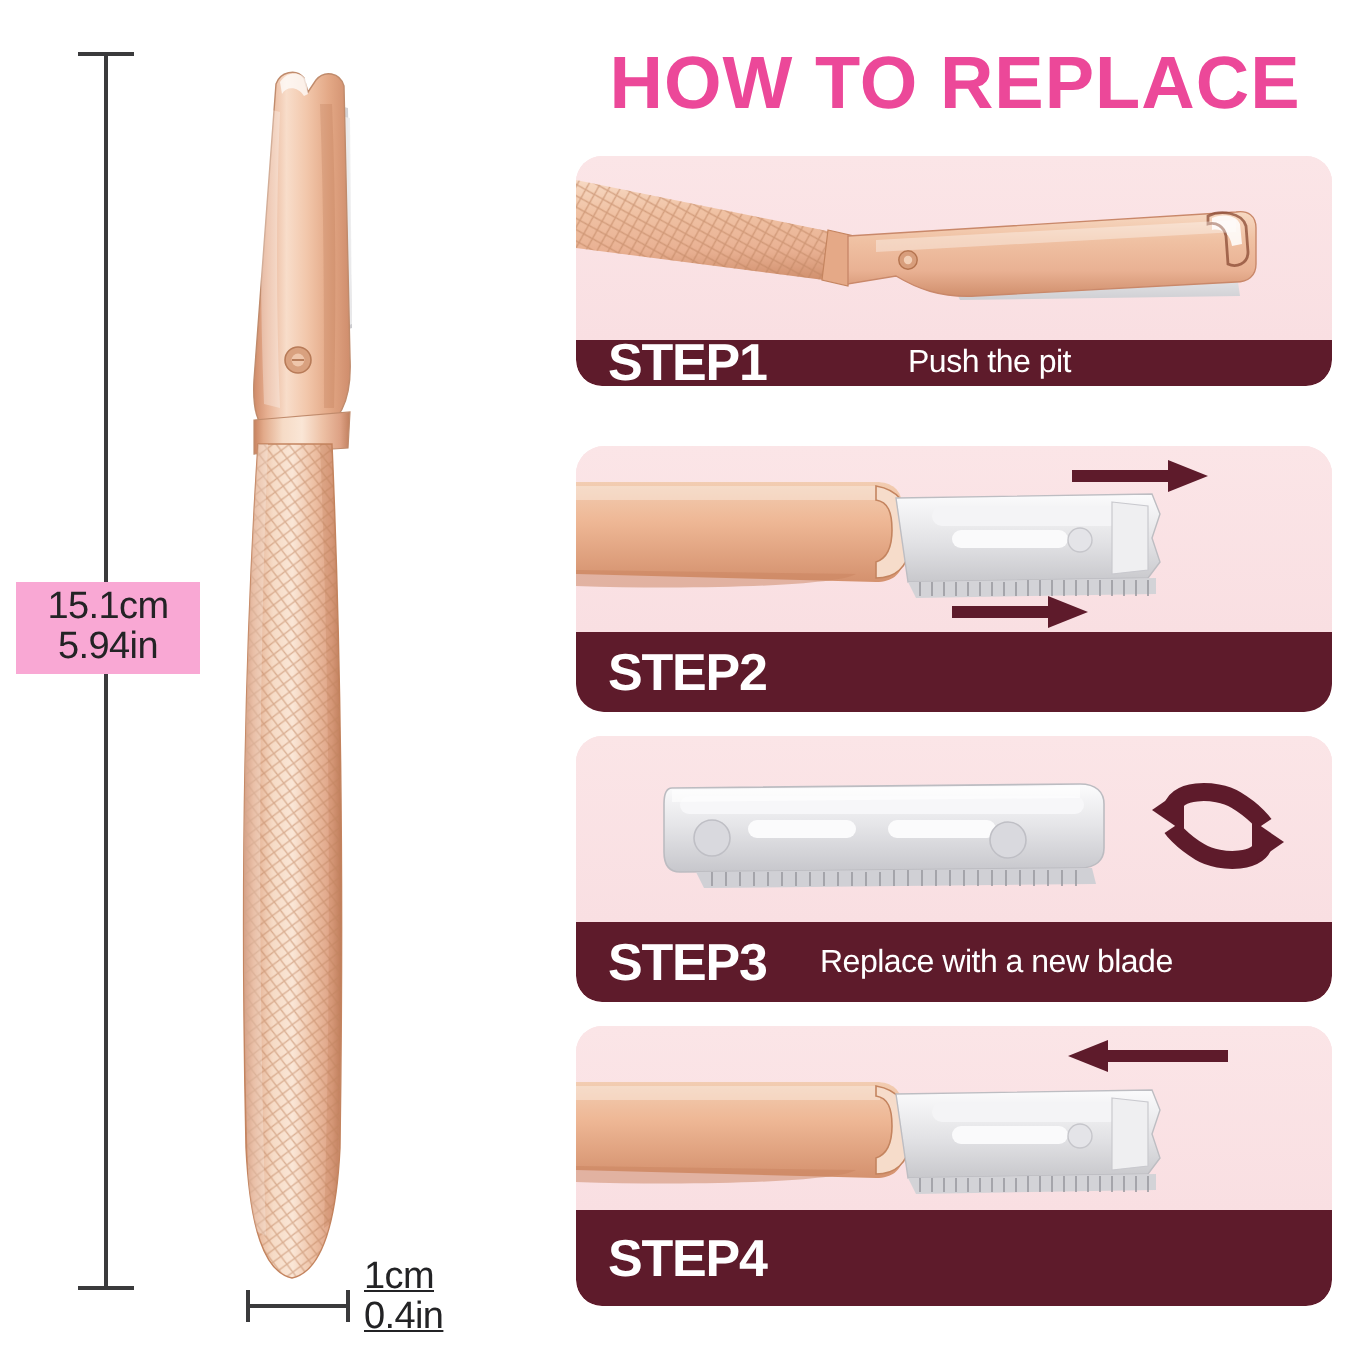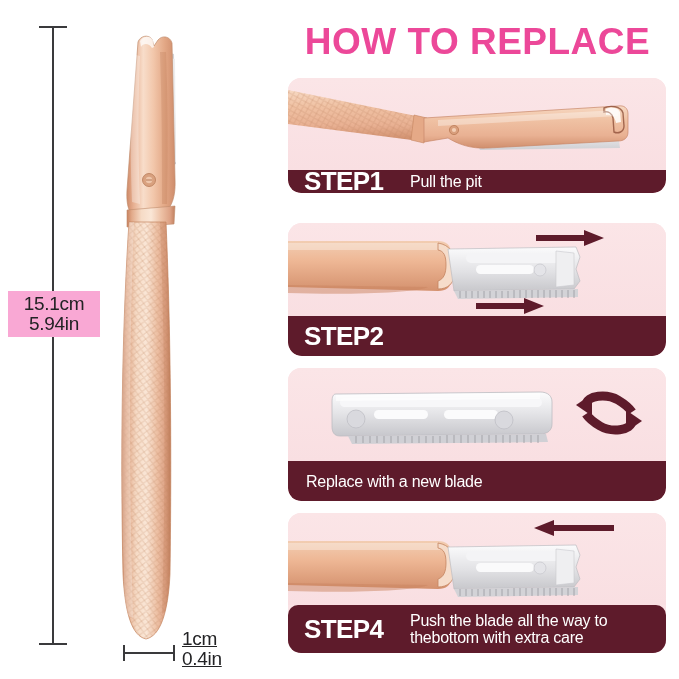--- a/index.html
+++ b/index.html
@@ -140,33 +140,33 @@
     font-size: 16px;
     line-height: 17px;
     letter-spacing: -0.25px;
     padding-left: 2px;
   }
   .step-text .l2 { display: block; }
 
   
   #step-card-1 { top: 78px; }
   #step-card-1 .step-illustration { height: 92px; }
-  #step-card-1 .step-bar { height: 23px; }
+  #step-card-1 .step-bar { height: 23px; gap: 44px; }
 
   #step-card-2 { top: 223px; border-radius: 14px; }
   #step-card-2 .step-illustration { height: 93px; }
   #step-card-2 .step-bar { height: 40px; }
 
   #step-card-3 { top: 368px; }
   #step-card-3 .step-illustration { height: 93px; }
   #step-card-3 .step-bar { height: 40px; }
 
   #step-card-4 { top: 513px; }
   #step-card-4 .step-illustration { height: 92px; }
-  #step-card-4 .step-bar { height: 48px; border-radius: 10px; }
+  #step-card-4 .step-bar { height: 48px; }
 
   svg { display: block; }
 </style>
 </head>
 <body>
 
 <div id="product-panel">
 
   <div id="height-measure">
     <div class="cap top"></div>
@@ -291,21 +291,21 @@
         <path d="M316 30 C322 27, 333 28, 335 35 L336 48 C336 54, 330 56, 326 54 L325 40 C324 35, 320 33, 316 34 Z" fill="none" stroke="#8a4a33" stroke-width="1.4" opacity="0.75"></path>
 
         <circle cx="166" cy="52" r="4.6" fill="#d89e7c" stroke="#b5744f" stroke-width="0.7"></circle>
         <circle cx="166" cy="52" r="2.1" fill="#f3cfb6"></circle>
 
         <path d="M150 42 L330 32 L330 38 L150 48 Z" fill="#ffffff" opacity="0.35"></path>
       </svg>
     </div>
     <div class="step-bar">
       <span class="step-num">STEP1</span>
-      <span class="step-text">Pull the pit</span>
+      <span class="step-text">Push the pit</span>
     </div>
   </div>
 
   <div class="step-card" id="step-card-2">
     <div class="step-illustration">
       <svg width="378" height="93" viewBox="0 0 378 93">
         <defs>
           <linearGradient id="s2h" x1="0" y1="0" x2="0" y2="1">
             <stop offset="0%" stop-color="#f2cdb2"></stop>
             <stop offset="40%" stop-color="#eeb795"></stop>
@@ -389,20 +389,21 @@
           <path d="M298 38 C298 26, 320 26, 330 32 C340 38, 344 44, 344 44"></path>
           <path d="M344 52 C344 64, 322 64, 312 58 C302 52, 298 46, 298 46"></path>
         </g>
         <g fill="#5e1b2b">
           <path d="M304 26 L304 48 L288 37 Z"></path>
           <path d="M338 42 L338 64 L354 53 Z"></path>
         </g>
       </svg>
     </div>
     <div class="step-bar">
+      <span class="step-num">STEP3</span>
       <span class="step-text">Replace with a new blade</span>
     </div>
   </div>
 
   <div class="step-card" id="step-card-4">
     <div class="step-illustration">
       <svg width="378" height="92" viewBox="0 0 378 92">
         <defs>
           <linearGradient id="s4h" x1="0" y1="0" x2="0" y2="1">
             <stop offset="0%" stop-color="#f2cdb2"></stop>
@@ -435,17 +436,16 @@
         </g>
 
         <g fill="#5e1b2b">
           <rect x="264" y="12" width="62" height="6"></rect>
           <path d="M266 7 L246 15 L266 23 Z"></path>
         </g>
       </svg>
     </div>
     <div class="step-bar">
       <span class="step-num">STEP4</span>
-      <span class="step-text"><span>Push the blade all the way to</span><span class="l2">thebottom with extra care</span></span>
     </div>
   </div>
 
 </div>
 
 </body></html>

